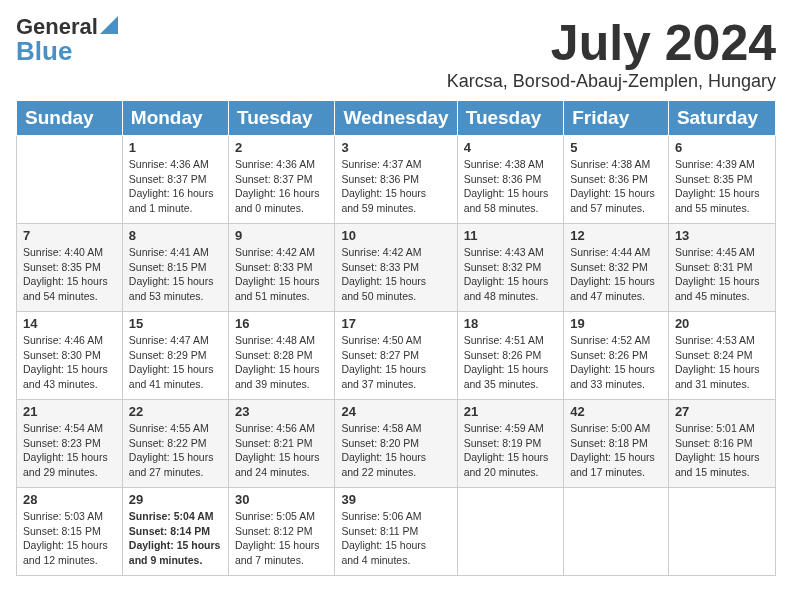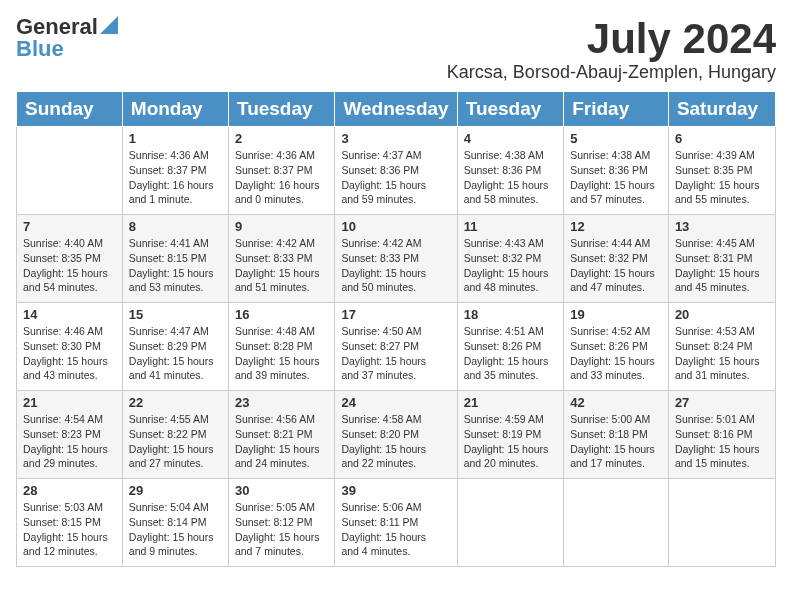--- a/index.html
+++ b/index.html
@@ -22,34 +22,34 @@
       flex-direction: column;
       align-items: flex-start;
     }
     .logo-general {
       font-size: 22px;
       font-weight: bold;
       color: #333;
       line-height: 1;
     }
     .logo-blue {
-      font-size: 22px;
+      font-size: 26px;
       font-weight: bold;
       color: #4a90c4;
       line-height: 1;
     }
     .logo-line {
       display: flex;
       align-items: center;
     }
     .title-section {
       text-align: right;
     }
     .month-title {
-      font-size: 42px;
+      font-size: 50px;
       font-weight: bold;
       color: #333;
       line-height: 1.1;
     }
     .location-title {
       font-size: 18px;
       color: #333;
       font-weight: normal;
     }
     .calendar-table {
@@ -329,21 +329,21 @@
       <tr>
         <td>
           <div class="day-number">28</div>
           <div class="day-info" style="white-space: pre-line;">Sunrise: 5:03 AM
 Sunset: 8:15 PM
 Daylight: 15 hours
 and 12 minutes.</div>
         </td>
         <td>
           <div class="day-number">29</div>
-          <div class="day-info" style="white-space: pre-line;">Sunrise: 5:04 AM
+          <div class="day-info" style="white-space: pre-line; font-weight: bold;">Sunrise: 5:04 AM
 Sunset: 8:14 PM
 Daylight: 15 hours
 and 9 minutes.</div>
         </td>
         <td>
           <div class="day-number">30</div>
           <div class="day-info" style="white-space: pre-line;">Sunrise: 5:05 AM
 Sunset: 8:12 PM
 Daylight: 15 hours
 and 7 minutes.</div>

